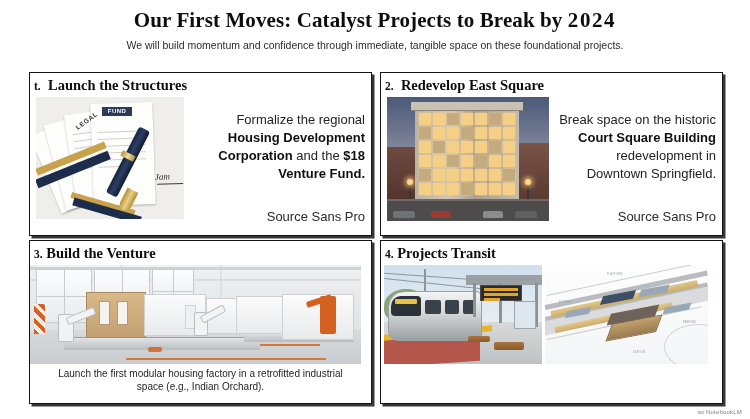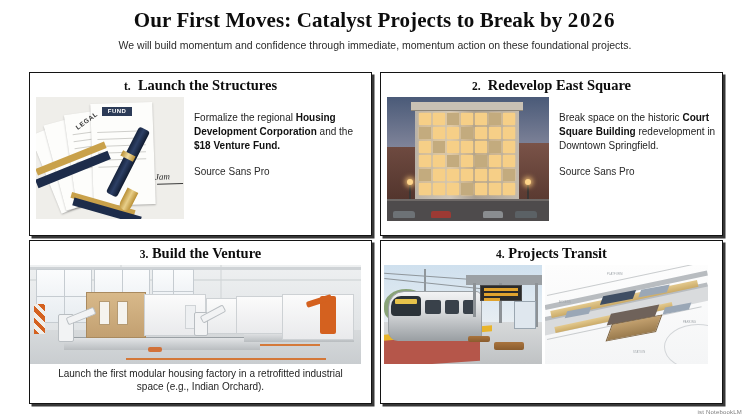--- a/index.html
+++ b/index.html
@@ -49,21 +49,20 @@
     background: #ffffff;
     border: 1.6px solid #141414;
     box-shadow: 2.5px 2.5px 0 rgba(20,20,20,.85);
     box-sizing: border-box;
     overflow: visible;
   }
   .card-title {
     font-family: "Liberation Serif", serif;
     font-weight: bold;
     font-size: 14.5px;
-    text-align: center;
     color: #0d0d0d;
     padding: 5px 4px 3px 4px;
     line-height: 1.1;
     white-space: nowrap;
   }
   .card-title .num { font-size: 11.5px; }
 
   
   .body-split {
     display: flex;
@@ -73,30 +72,31 @@
   }
   .body-stack { padding: 0; }
 
   .thumb {
     position: relative;
     overflow: hidden;
     flex: none;
     background: #e9e7e2;
   }
   .copy {
-    font-size: 10px;
+    font-size: 13px;
     line-height: 1.38;
     color: #232323;
     padding-top: 14px;
     flex: 1 1 auto;
+    text-align: right;
   }
   .copy b { font-weight: bold; color: #101010; }
   .copy .credit {
     display: block;
-    margin-top: 13px;
+    margin-top: 25px;
     color: #2a2a2a;
   }
 
   .caption {
     font-size: 10px;
     line-height: 1.32;
     text-align: center;
     color: #1e1e1e;
     padding: 3px 16px 0 16px;
   }
@@ -292,22 +292,22 @@
   
   .watermark {
     position:absolute; right:8px; bottom:4px;
     font-size:6px; color:#7d7d7d; letter-spacing:.2px;
   }
 </style>
 </head>
 <body>
 
 <div class="header">
-  <h1 class="deck-title"><span>Our First Moves: Catalyst Projects to Break by </span><span class="year">2026</span></h1>
-  <p class="deck-sub">We will build momentum and confidence through immediate, momentum action on these foundational projects.</p>
+  <h1 class="deck-title"><span>Our First Moves: Catalyst Projects to Break by </span><span class="year">2024</span></h1>
+  <p class="deck-sub">We will build momentum and confidence through immediate, tangible space on these foundational projects.</p>
 </div>
 
 <div class="grid">
 
   <div class="card">
     <div class="card-title"><span class="num">t.</span>&nbsp;&nbsp;<span>Launch the Structures</span></div>
     <div class="body-split">
       <div class="thumb art-docs">
         <div class="doc d1"></div>
         <div class="doc d2"></div>

